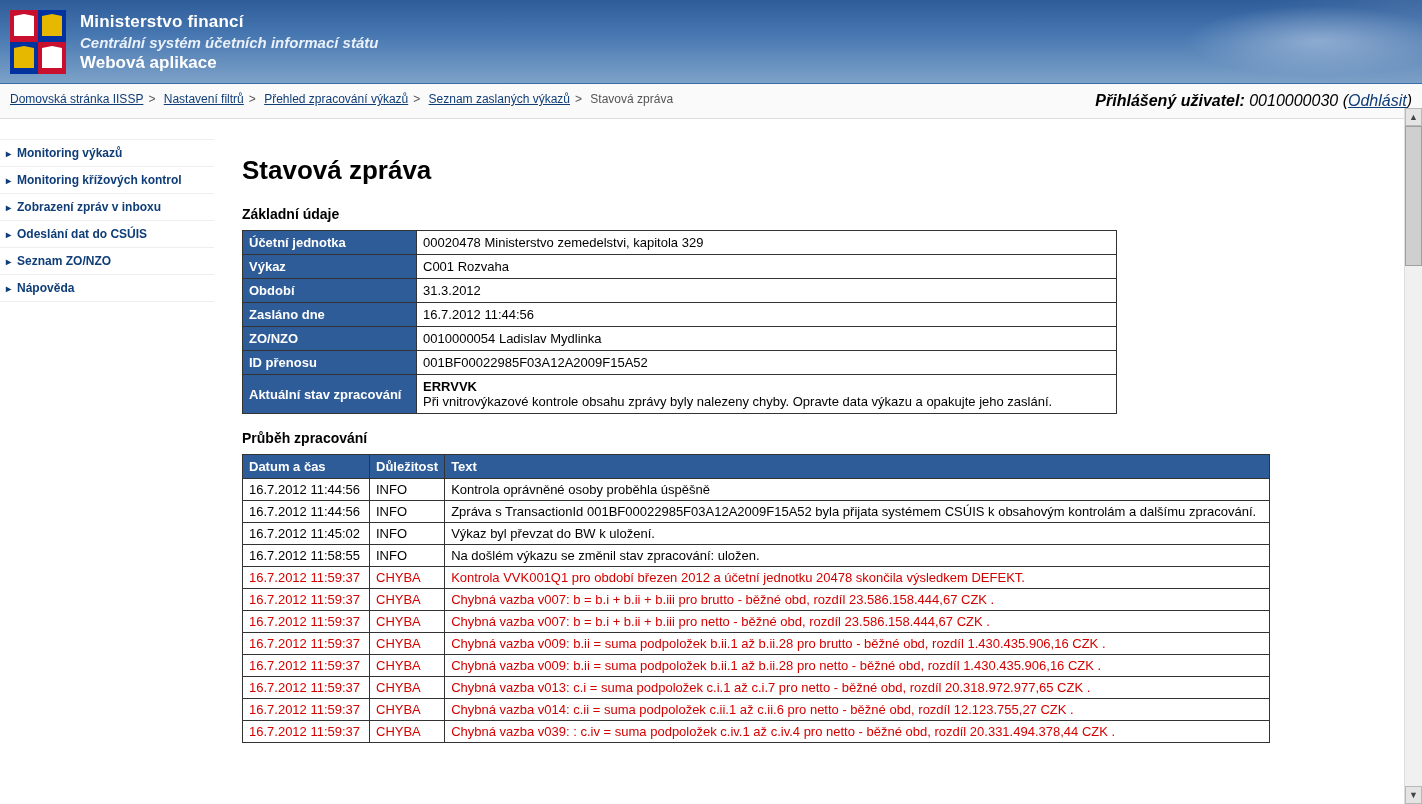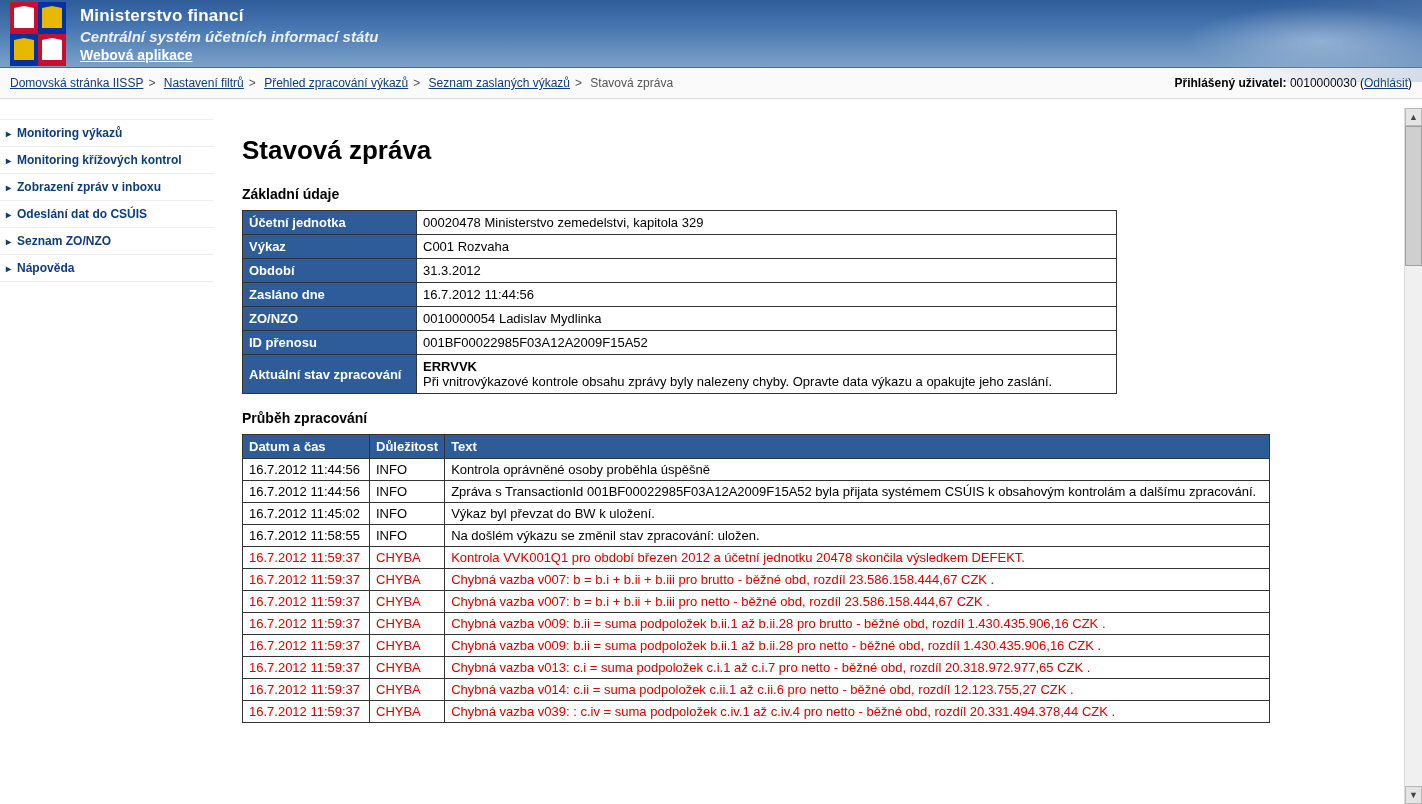--- a/index.html
+++ b/index.html
@@ -1,43 +1,43 @@
 <!DOCTYPE html>
 <html><head>
   <meta charset="utf-8">
   <style>
     * { box-sizing: border-box; margin: 0; padding: 0; }
     body { font-family: Arial, Helvetica, sans-serif; font-size: 13px; background: #fff; overflow-x: hidden; }
     
     .header {
-      width: 100%; height: 68px;
+      width: 100%; height: 84px;
       background: linear-gradient(to bottom, #2E5C99 0%, #4676B0 40%, #7EA3C9 100%);
       position: relative; display: flex; align-items: center; padding-left: 10px;
       box-shadow: inset 0 -1px 0 #3A6DA8;
     }
     .header::after {
       content: ''; position: absolute; right: 0; top: 0; width: 260px; height: 82px;
       background: radial-gradient(ellipse at 60% 50%, rgba(200,215,235,.5), transparent 60%),
                   linear-gradient(120deg, transparent 30%, rgba(120,150,190,.3));
       pointer-events: none;
     }
     .emblem { width: 56px; height: 64px; margin-right: 14px; }
     .header-titles { color: #fff; }
     .header-title1 { font-size: 17px; font-weight: bold; letter-spacing: .2px; }
     .header-title2 { font-size: 15px; font-style: italic; font-weight: bold; margin: 2px 0; color: #EAF1FA; }
-    .header-title3 { font-size: 14px; font-weight: bold; text-decoration: underline; }
+    .header-title3 { font-size: 17px; font-weight: bold; }
     
     .breadcrumb-bar {
       background: #fafafa; border-bottom: 1px solid #ddd; padding: 8px 10px;
       font-size: 12px; display: flex; justify-content: space-between;
     }
     .breadcrumb-bar a { color: #103D77; text-decoration: underline; }
     .breadcrumb-bar .sep { margin: 0 5px; color: #555; }
     .breadcrumb-bar .current { color: #555; }
-    .user-area { font-size: 12px; }
+    .user-area { font-size: 16px; font-style: italic; }
     .user-area b { font-weight: bold; }
     
     .layout { display: flex; }
     .sidebar { width: 214px; padding: 20px 0 0 0; }
     .sidebar-item {
       display: flex; align-items: center; padding: 6px 8px 6px 6px;
       border-bottom: 1px solid #eee; cursor: pointer; font-size: 12px;
       color: #0E3D77; font-weight: bold;
     }
     .sidebar-item:first-child { border-top: 1px solid #eee; }

